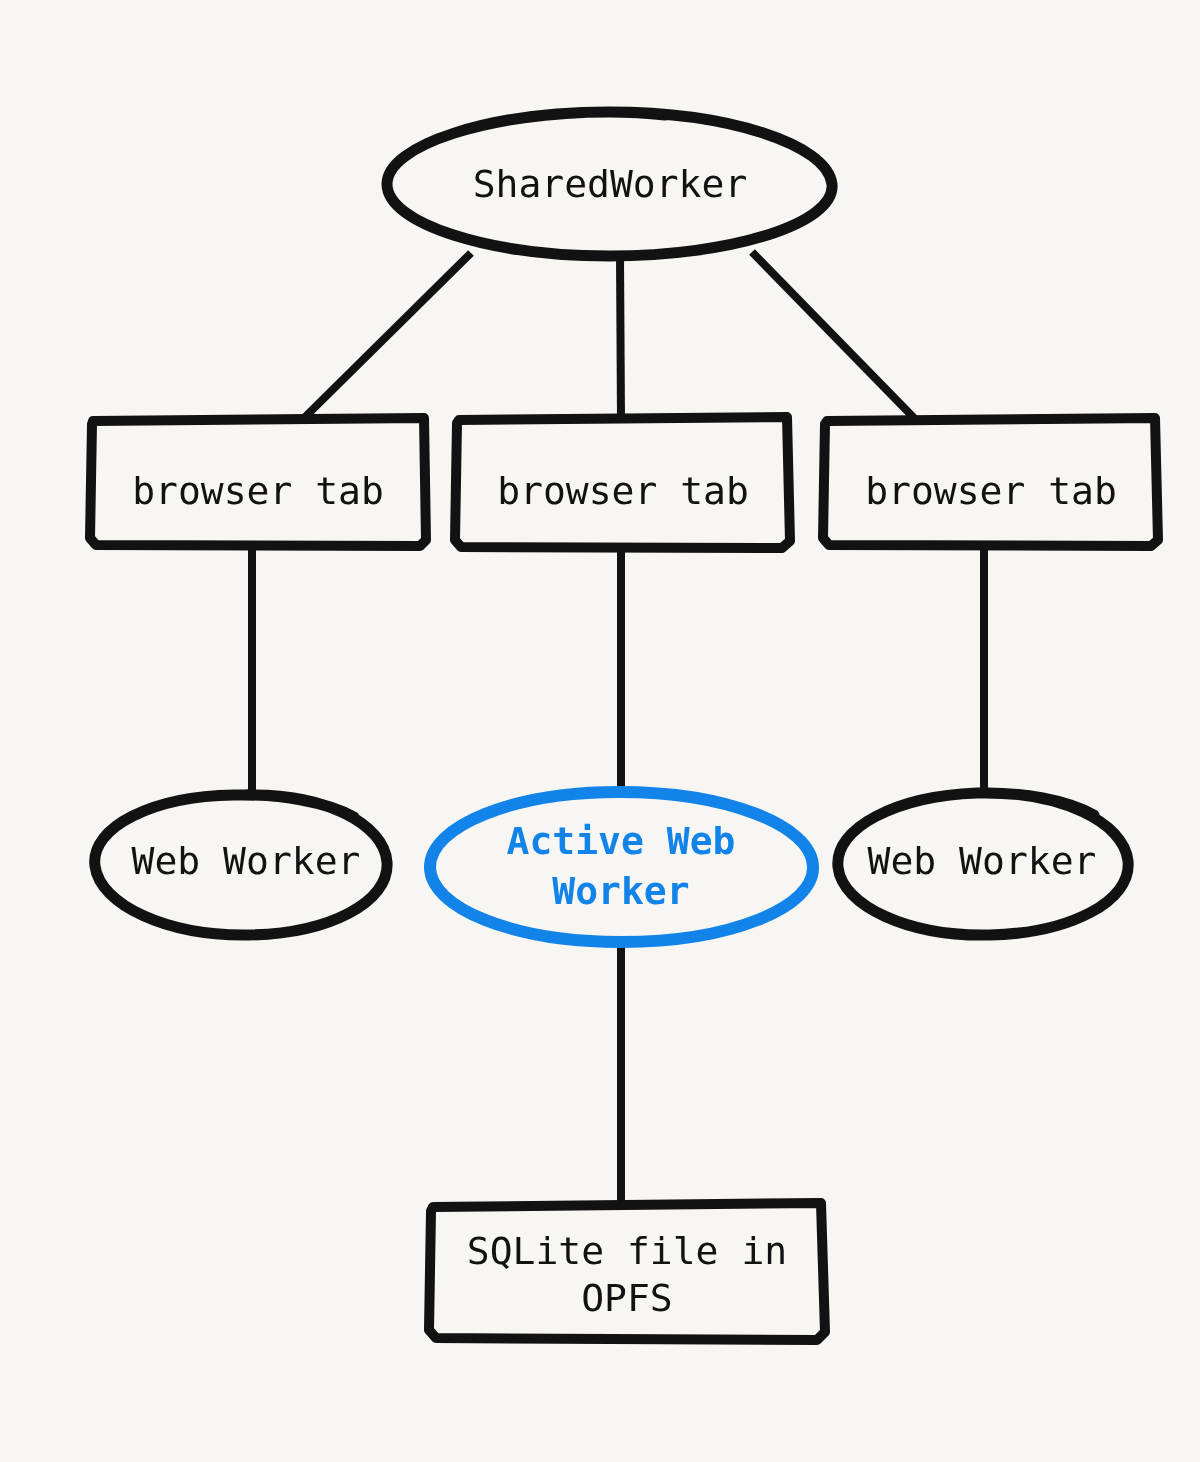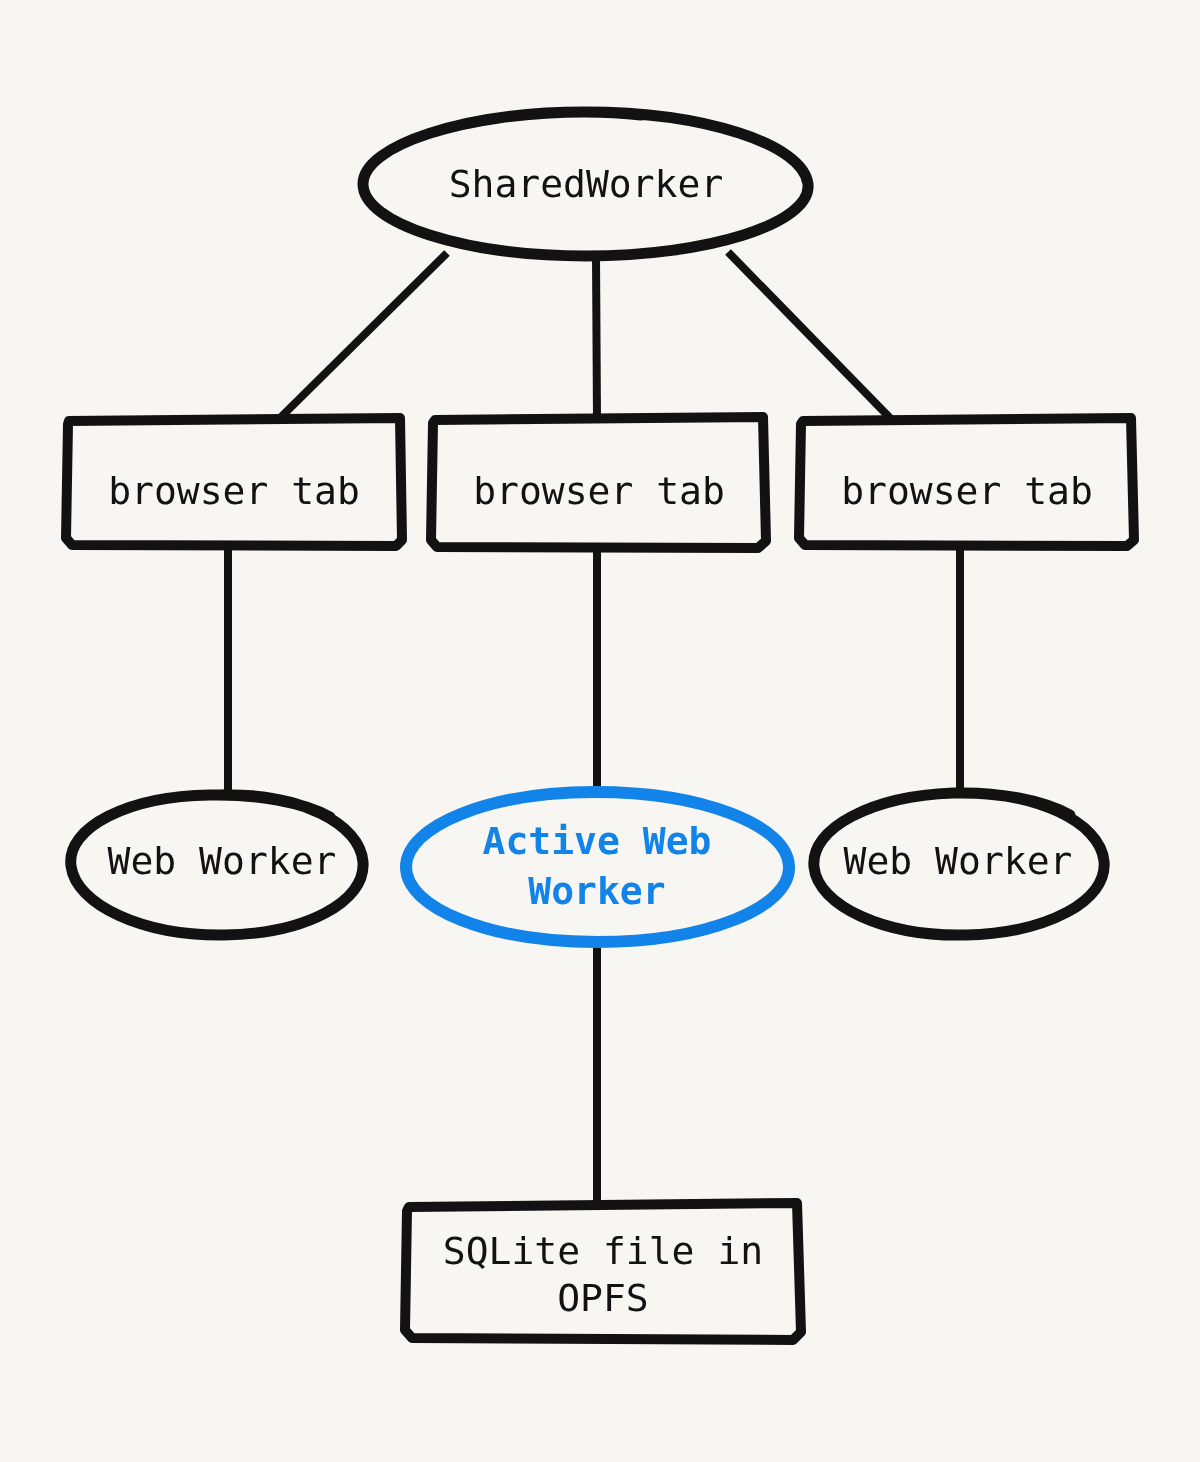--- a/index.html
+++ b/index.html
@@ -12,20 +12,21 @@
     width: 1200px;
     height: 1462px;
     overflow: hidden;
     font-family: "DejaVu Sans Mono", "Liberation Mono", monospace;
   }
   #diagram-root {
     position: relative;
     width: 1098px;
     height: 1462px;
     background: #f7f6f2;
+    margin-left: 24px;
   }
   svg.diagram-canvas {
     position: absolute;
     inset: 0;
     width: 1200px;
     height: 1462px;
     display: block;
   }
   text.node-label {
     font-family: "DejaVu Sans Mono", "Liberation Mono", monospace;

